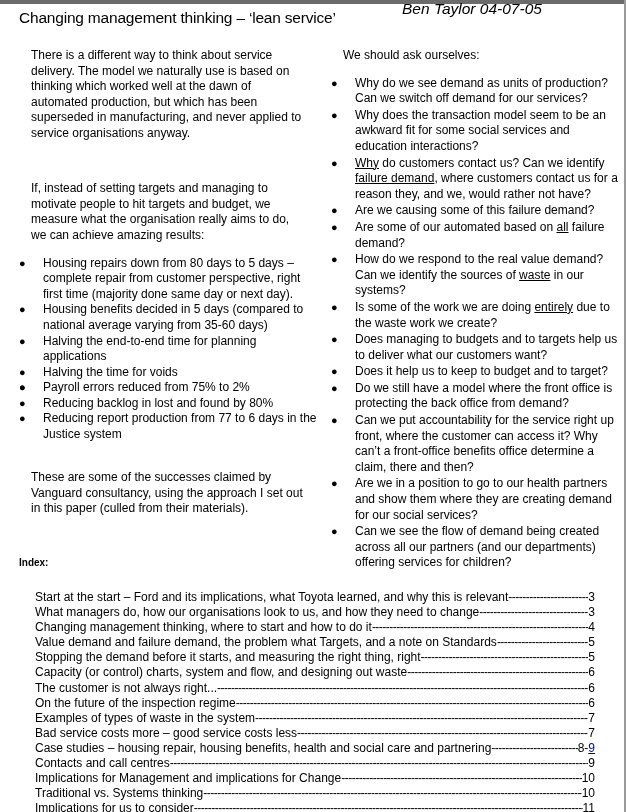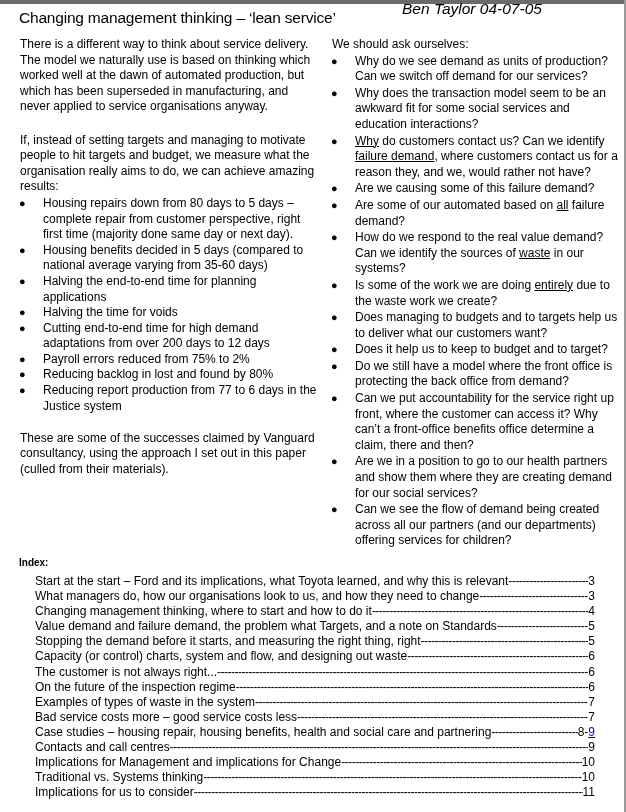--- a/index.html
+++ b/index.html
@@ -14,33 +14,33 @@
     position:absolute; left:19px; top:9px;
     font-weight:normal; font-size:15.5px; letter-spacing:-0.2px;
   }
   .author {
     position:absolute; left:402px; top:0;
     font-style:italic; font-size:15.5px;
   }
   .col { position:absolute; font-size:12px; line-height:15.6px; }
   .col-left { left:19px; top:36px; width:300px; }
   .col-right { left:331px; top:36px; width:290px; }
-  p { margin:1px; }
+  p { margin:12px; }
   .gap { height:15.6px; }
   ul { list-style:none; margin:0; padding:0; }
   ul li { position:relative; padding-left:24px; }
   ul li .bullet { position:absolute; left:0; top:0; width:24px; font-size:11px; }
   .u { text-decoration:underline; }
   .col-right ul li { margin-bottom:1px; }
   .index-title {
     position:absolute; left:19px; top:557px; font-weight:bold; font-size:10px;
   }
   .index { position:absolute; left:35px; top:574px; width:560px; font-size:12px; }
   .index .row { display:flex; align-items:baseline; height:15.1px; line-height:15.1px; white-space:nowrap; }
-  .index .label { flex:0 0 auto; }
+  .index .label { flex:0 0 auto;margin-top:16px; }
   .index .leader { flex:1 1 auto; overflow:hidden; letter-spacing:-0.5px; color:#000; }
   .index .leader::before { content:"----------------------------------------------------------------------------------------------------------------------------------------------------------------------------------------------------"; }
   .index .page { flex:0 0 auto; text-align:right; }
   .index .link { color:#0000cc; text-decoration:underline; }
 </style>
 </head>
 <body>
 
 <div class="topbar"></div>
 <div class="rightbar"></div>
@@ -50,21 +50,21 @@
 
 <div class="col col-left">
   <p>There is a different way to think about service delivery. The model we naturally use is based on thinking which worked well at the dawn of automated production, but which has been superseded in manufacturing, and never applied to service organisations anyway.</p>
   <div class="gap"></div>
   <p>If, instead of setting targets and managing to motivate people to hit targets and budget, we measure what the organisation really aims to do, we can achieve amazing results:</p>
   <ul>
     <li><span class="bullet">●</span><span>Housing repairs down from 80 days to 5 days – complete repair from customer perspective, right first time (majority done same day or next day).</span></li>
     <li><span class="bullet">●</span><span>Housing benefits decided in 5 days (compared to national average varying from 35-60 days)</span></li>
     <li><span class="bullet">●</span><span>Halving the end-to-end time for planning applications</span></li>
     <li><span class="bullet">●</span><span>Halving the time for voids</span></li>
-    <li><span class="bullet">●</span><span>Cutting end-to-end time for high demand adaptations from over 200 days to 12 days</span></li>
+    <li><span class="bullet">●</span></li>
     <li><span class="bullet">●</span><span>Payroll errors reduced from 75% to 2%</span></li>
     <li><span class="bullet">●</span><span>Reducing backlog in lost and found by 80%</span></li>
     <li><span class="bullet">●</span><span>Reducing report production from 77 to 6 days in the Justice system</span></li>
   </ul>
   <div class="gap"></div>
   <p>These are some of the successes claimed by Vanguard consultancy, using the approach I set out in this paper (culled from their materials).</p>
 </div>
 
 <div class="col col-right">
   <p>We should ask ourselves:</p>

